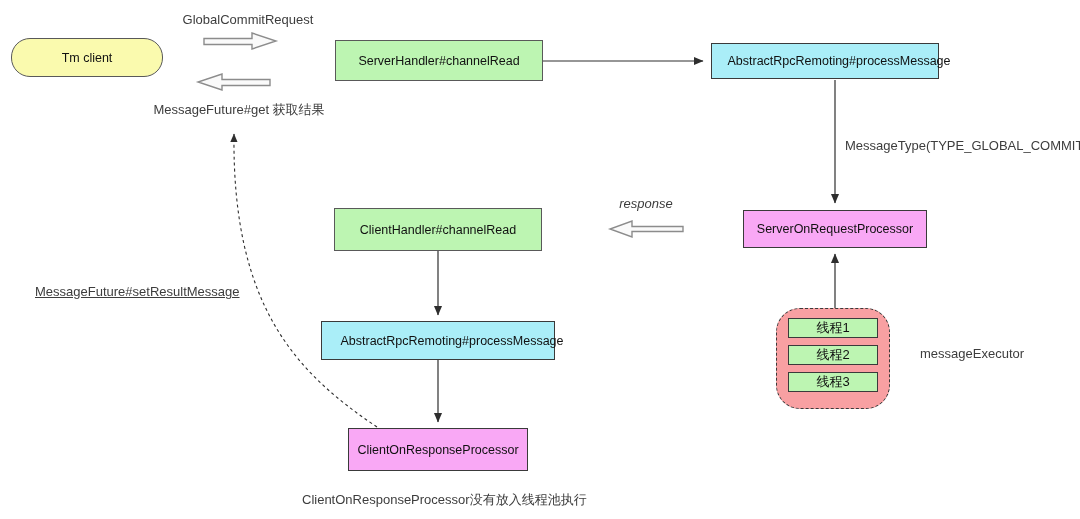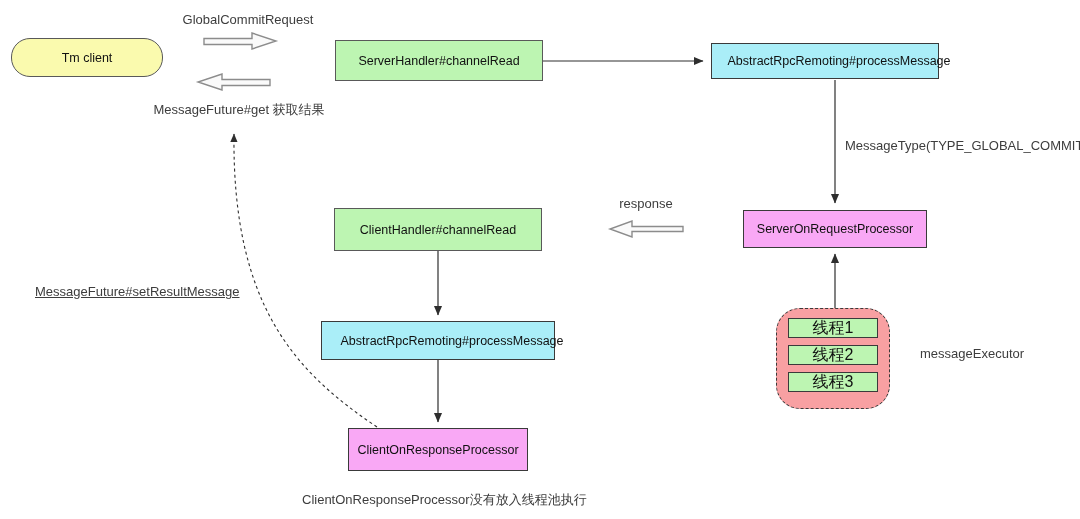--- a/index.html
+++ b/index.html
@@ -35,21 +35,21 @@
     border-radius:24px;
     display:flex;flex-direction:column;align-items:center;
     padding-top:9px;gap:7px;
   }
   .thread-box{
     box-sizing:border-box;
     width:90px;height:20px;
     background:var(--green-node,#bdf5b2);
     border:1px solid var(--node-border-dark,#3a3a3a);
     display:flex;align-items:center;justify-content:center;
-    font-size:16px;color:#111;
+    font-size:13px;color:#111;
   }
   .lbl{
     position:absolute;
     font-size:13px;color:var(--label-text,#3d3d3d);
     white-space:nowrap;
   }
   .lbl.center{text-align:center;}
   .lbl.right{text-align:right;text-decoration:underline;}
 </style>
 </head>
@@ -122,21 +122,21 @@
       <span>线程3</span>
     </div>
   </div>
 
   <div class="lbl center" style="left:148px;top:12px;width:200px;">GlobalCommitRequest</div>
 
   <div class="lbl center" style="left:139px;top:101px;width:200px;">MessageFuture#get 获取结果</div>
 
   <div class="lbl" style="left:845px;top:138px;">MessageType(TYPE_GLOBAL_COMMIT)</div>
 
-  <div class="lbl center" style="left:596px;top:196px;width:100px;">response</div>
+  <div class="lbl center" style="left:596px;top:196px;width:100px;font-style:italic;">response</div>
 
   <div class="lbl right" style="left:35px;top:284px;width:200px;">MessageFuture#setResultMessage</div>
 
 
   <div class="lbl" style="left:920px;top:346px;">messageExecutor</div>
 
   <div class="lbl" style="left:302px;top:491px;">ClientOnResponseProcessor没有放入线程池执行</div>
 
 </div>
 

